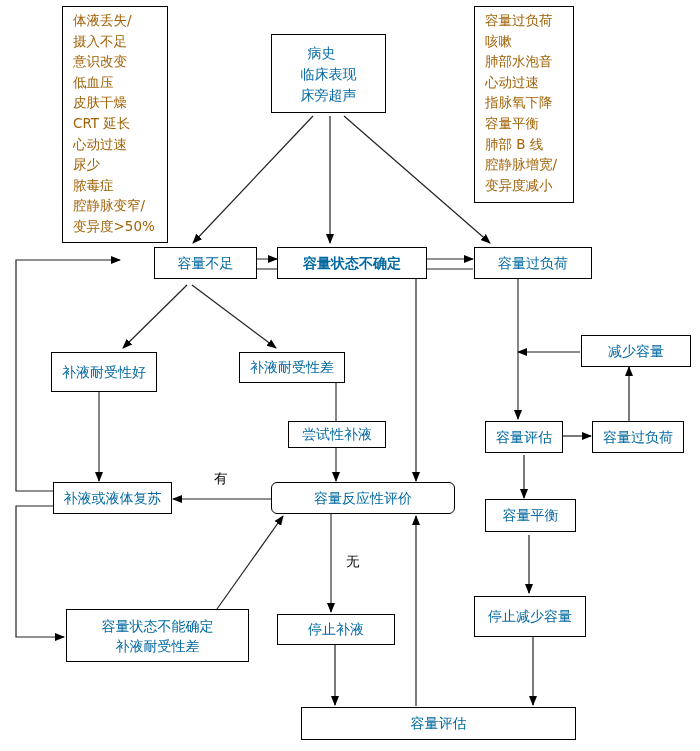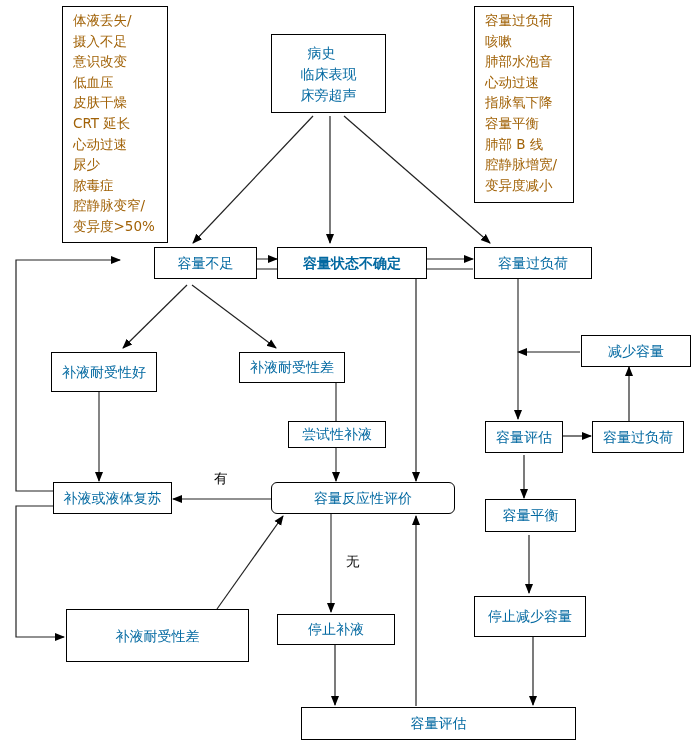--- a/index.html
+++ b/index.html
@@ -119,20 +119,21 @@
 <div class="box" style="left:288px; top:421px; width:98px; height:27px;">尝试性补液</div>
 
 <div class="box" style="left:53px; top:482px; width:119px; height:32px;">补液或液体复苏</div>
 
 <div class="box" style="left:271px; top:482px; width:184px; height:32px;border-radius:6px;">容量反应性评价</div>
 
 <div class="label" style="left:214px; top:470px;">有</div>
 <div class="label" style="left:346px; top:553px;">无</div>
 
 <div class="box multi" style="left:66px; top:609px; width:183px; height:53px; line-height:20px;">
+  <div>容量状态不能确定</div>
   <div>补液耐受性差</div>
 </div>
 
 <div class="box" style="left:277px; top:614px; width:118px; height:31px;">停止补液</div>
 
 <div class="box" style="left:301px; top:707px; width:275px; height:33px;">容量评估</div>
 
 <div class="box" style="left:581px; top:335px; width:110px; height:32px;">减少容量</div>
 <div class="box" style="left:485px; top:421px; width:78px; height:32px;">容量评估</div>
 <div class="box" style="left:592px; top:421px; width:92px; height:32px;">容量过负荷</div>

